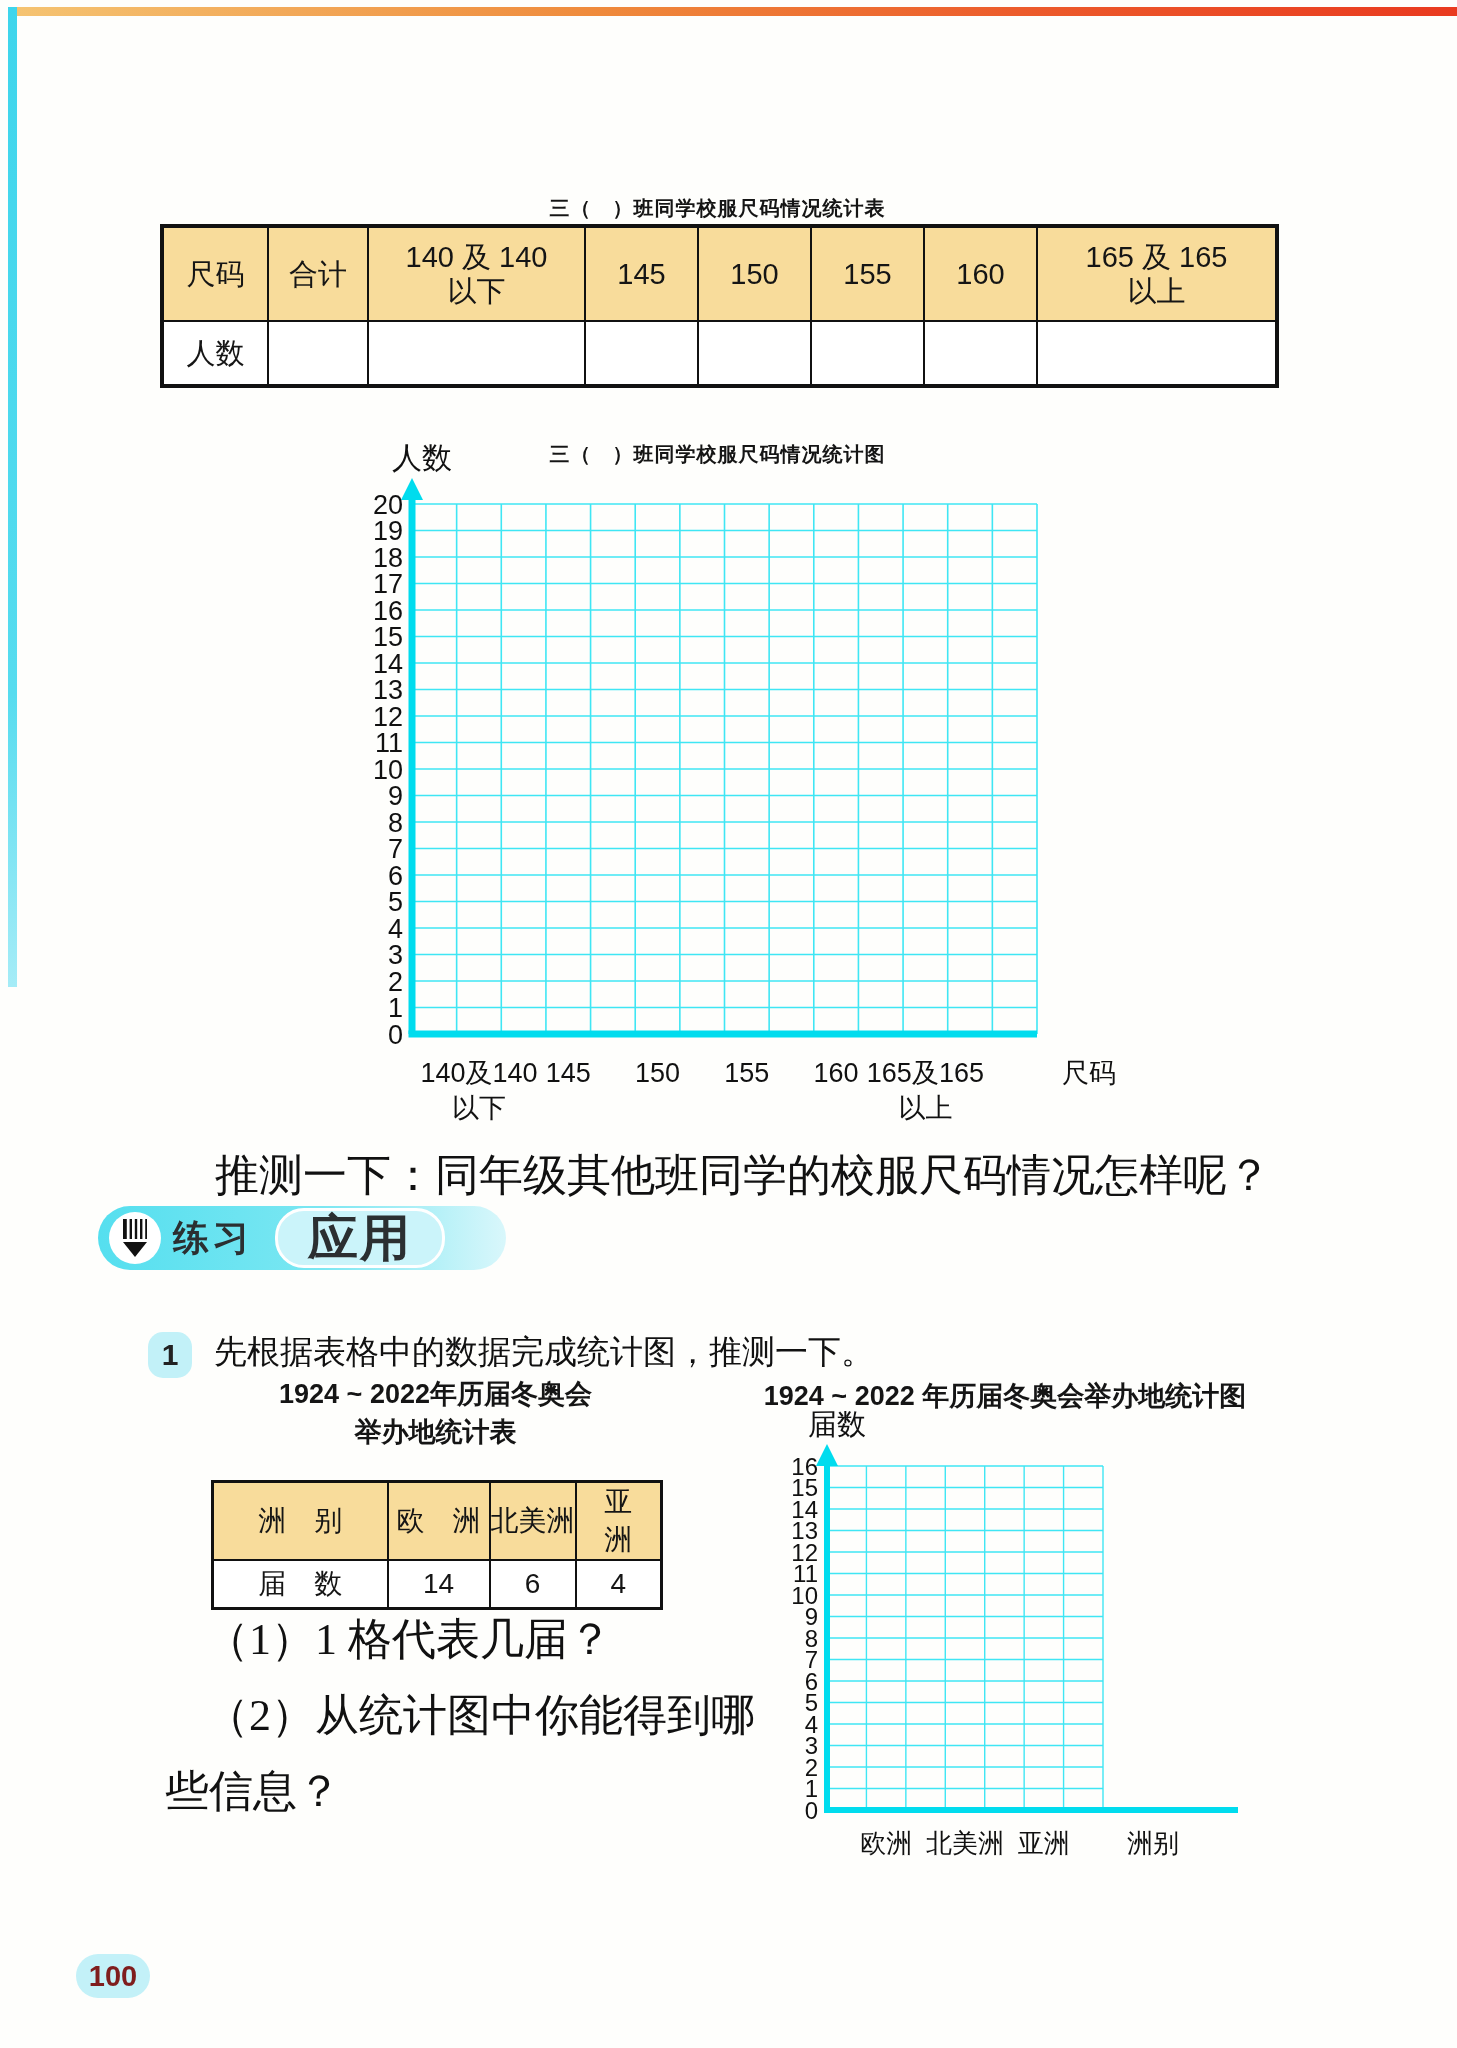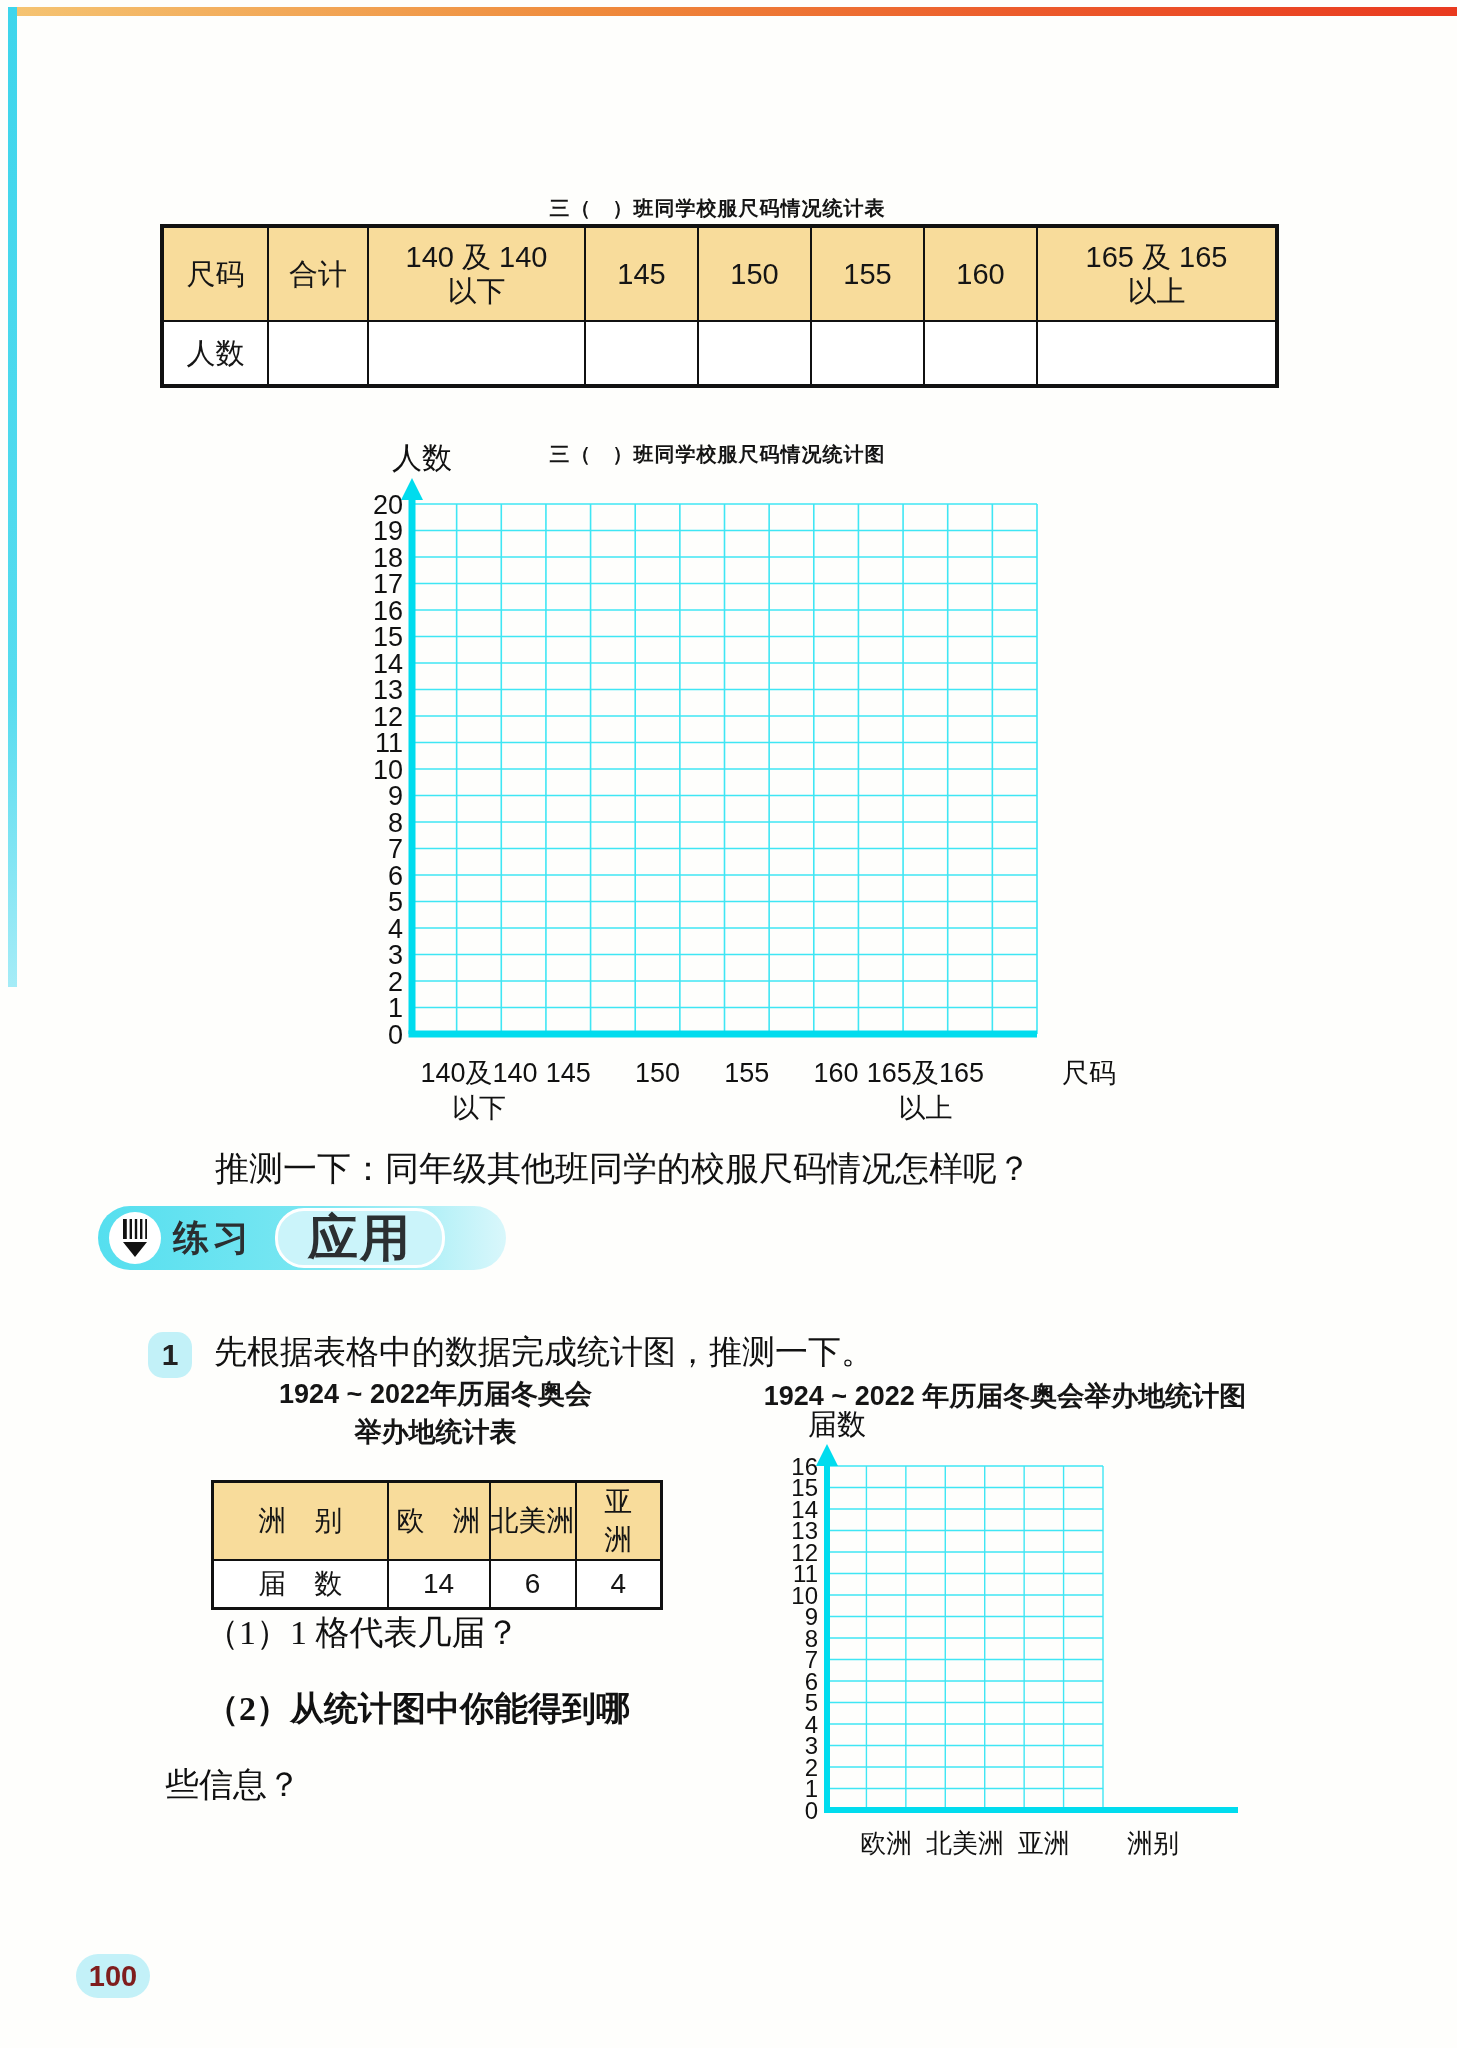--- a/index.html
+++ b/index.html
@@ -11,21 +11,21 @@
   .topbar{left:8px;top:7px;width:1449px;height:9px;
           background:linear-gradient(90deg,#F5C472 0%,#EF8B3C 40%,#EC5B2B 70%,#E93A1F 100%);}
   .leftbar{left:8px;top:7px;width:9px;height:980px;
            background:linear-gradient(180deg,#3ED5EC 0%,#56DCEF 70%,#A5ECF7 100%);}
 
   
   .tbl-title{left:160px;width:1115px;text-align:center;font-size:20px;font-weight:700;letter-spacing:1px;margin-top:45px;}
   .small-title{font-size:27px;font-weight:700;text-align:center;}
 
   
-  .bodytext{font-family:"Liberation Serif",serif;font-size:34px;color:#111;}
+  .bodytext{font-family:"Liberation Serif",serif;font-size:44px;color:#111;}
 
   
   table{border-collapse:collapse;table-layout:fixed;}
   .t1{border:4px solid #111;}
   .t1 td{border:2.5px solid #111;text-align:center;vertical-align:middle;
          font-size:29px;white-space:pre-line;line-height:1.18;padding:0;}
   .t1 tr.hdr td{background:#F8DC9B;height:92px;}
   .t1 tr.bdy td{background:#FFFFFF;height:62px;}
   .t2{border:3.5px solid #111;margin-top:16px;}
   .t2 td{border:2px solid #111;text-align:center;vertical-align:middle;
@@ -266,18 +266,18 @@
       <text x="48" y="389.14" text-anchor="end" font-size="24" fill="#111">1</text>
       <text x="48" y="410.64" text-anchor="end" font-size="24" fill="#111">0</text>
       <text x="67" y="26" text-anchor="middle" font-size="29" fill="#111">届数</text>
       <text x="116.14285714285714" y="444" text-anchor="middle" font-size="26" fill="#111">欧洲</text>
       <text x="195" y="444" text-anchor="middle" font-size="26" fill="#111">北美洲</text>
       <text x="273.8571428571429" y="444" text-anchor="middle" font-size="26" fill="#111">亚洲</text>
       <text x="357" y="444" font-size="26" fill="#111">洲别</text>
     </svg>
 
   <div class="abs bodytext" style="left:205px;top:1610px;">（1）1 格代表几届？</div>
-  <div class="abs bodytext" style="left:205px;top:1686px;font-weight:bold;">（2）从统计图中你能得到哪</div>
+  <div class="abs bodytext" style="left:205px;top:1686px;">（2）从统计图中你能得到哪</div>
   <div class="abs bodytext" style="left:165px;top:1762px;">些信息？</div>
 
   <div class="abs page-badge">100</div>
 
 </div>
 
 </body></html>

